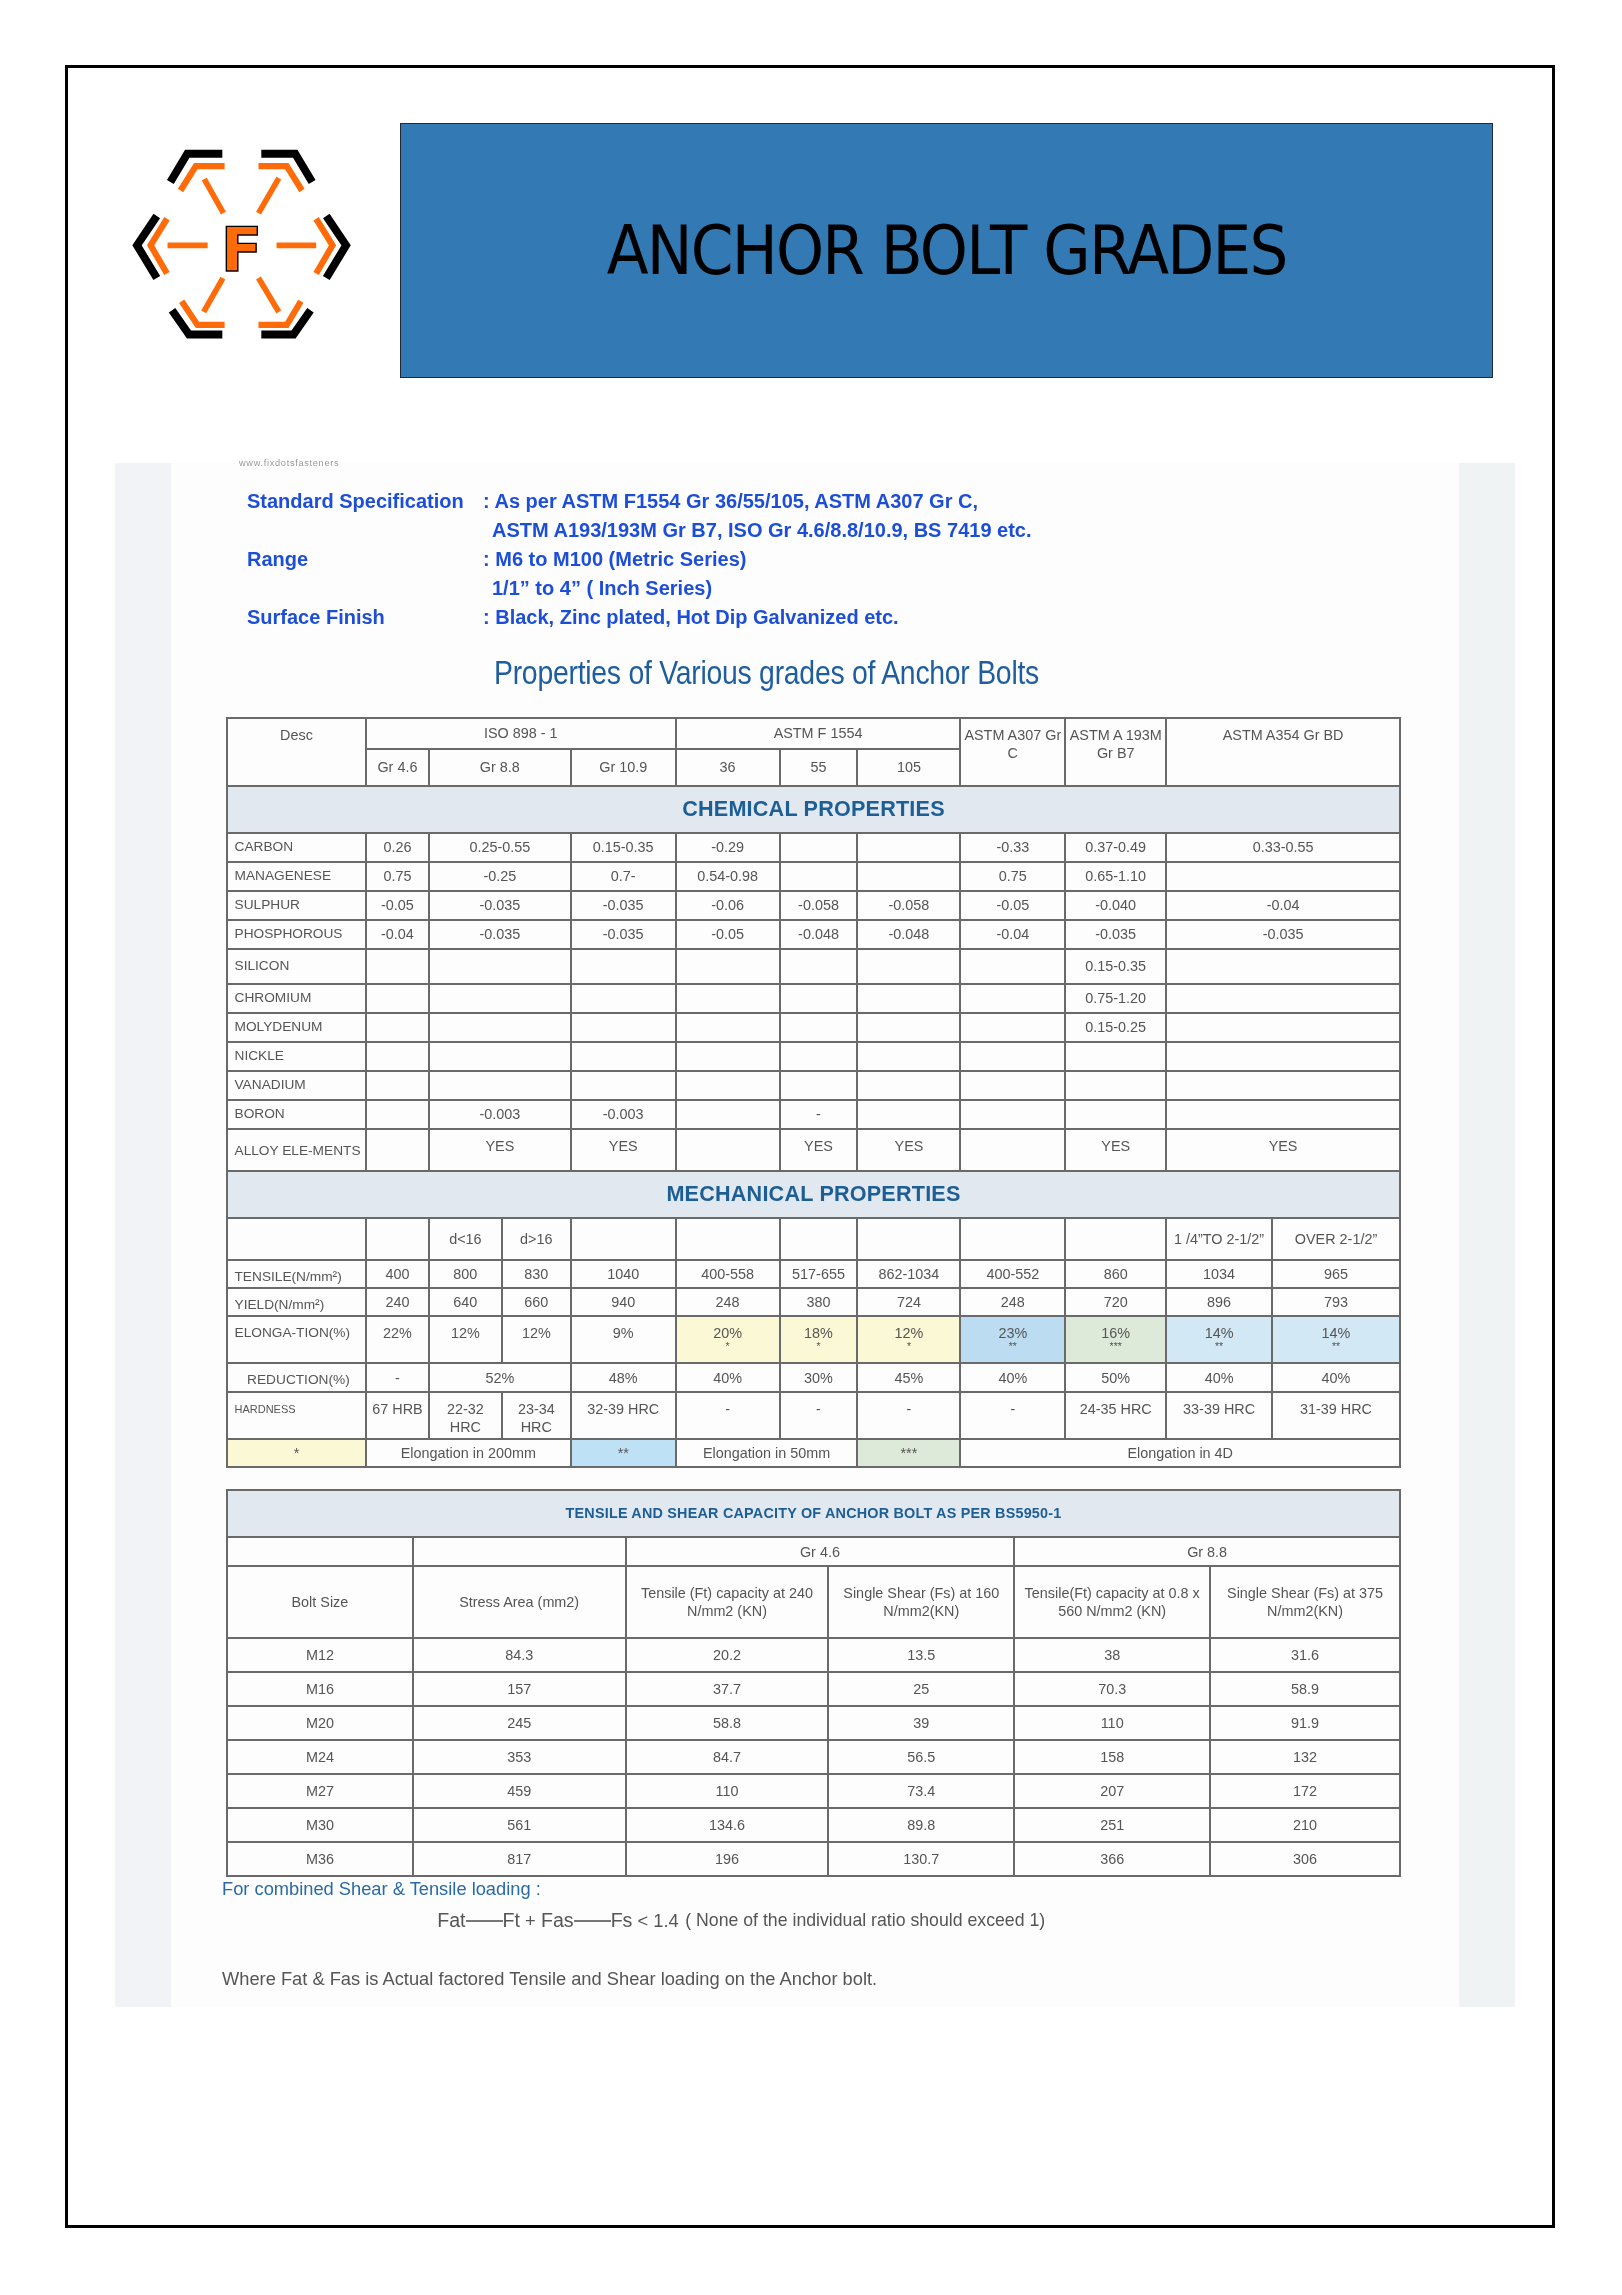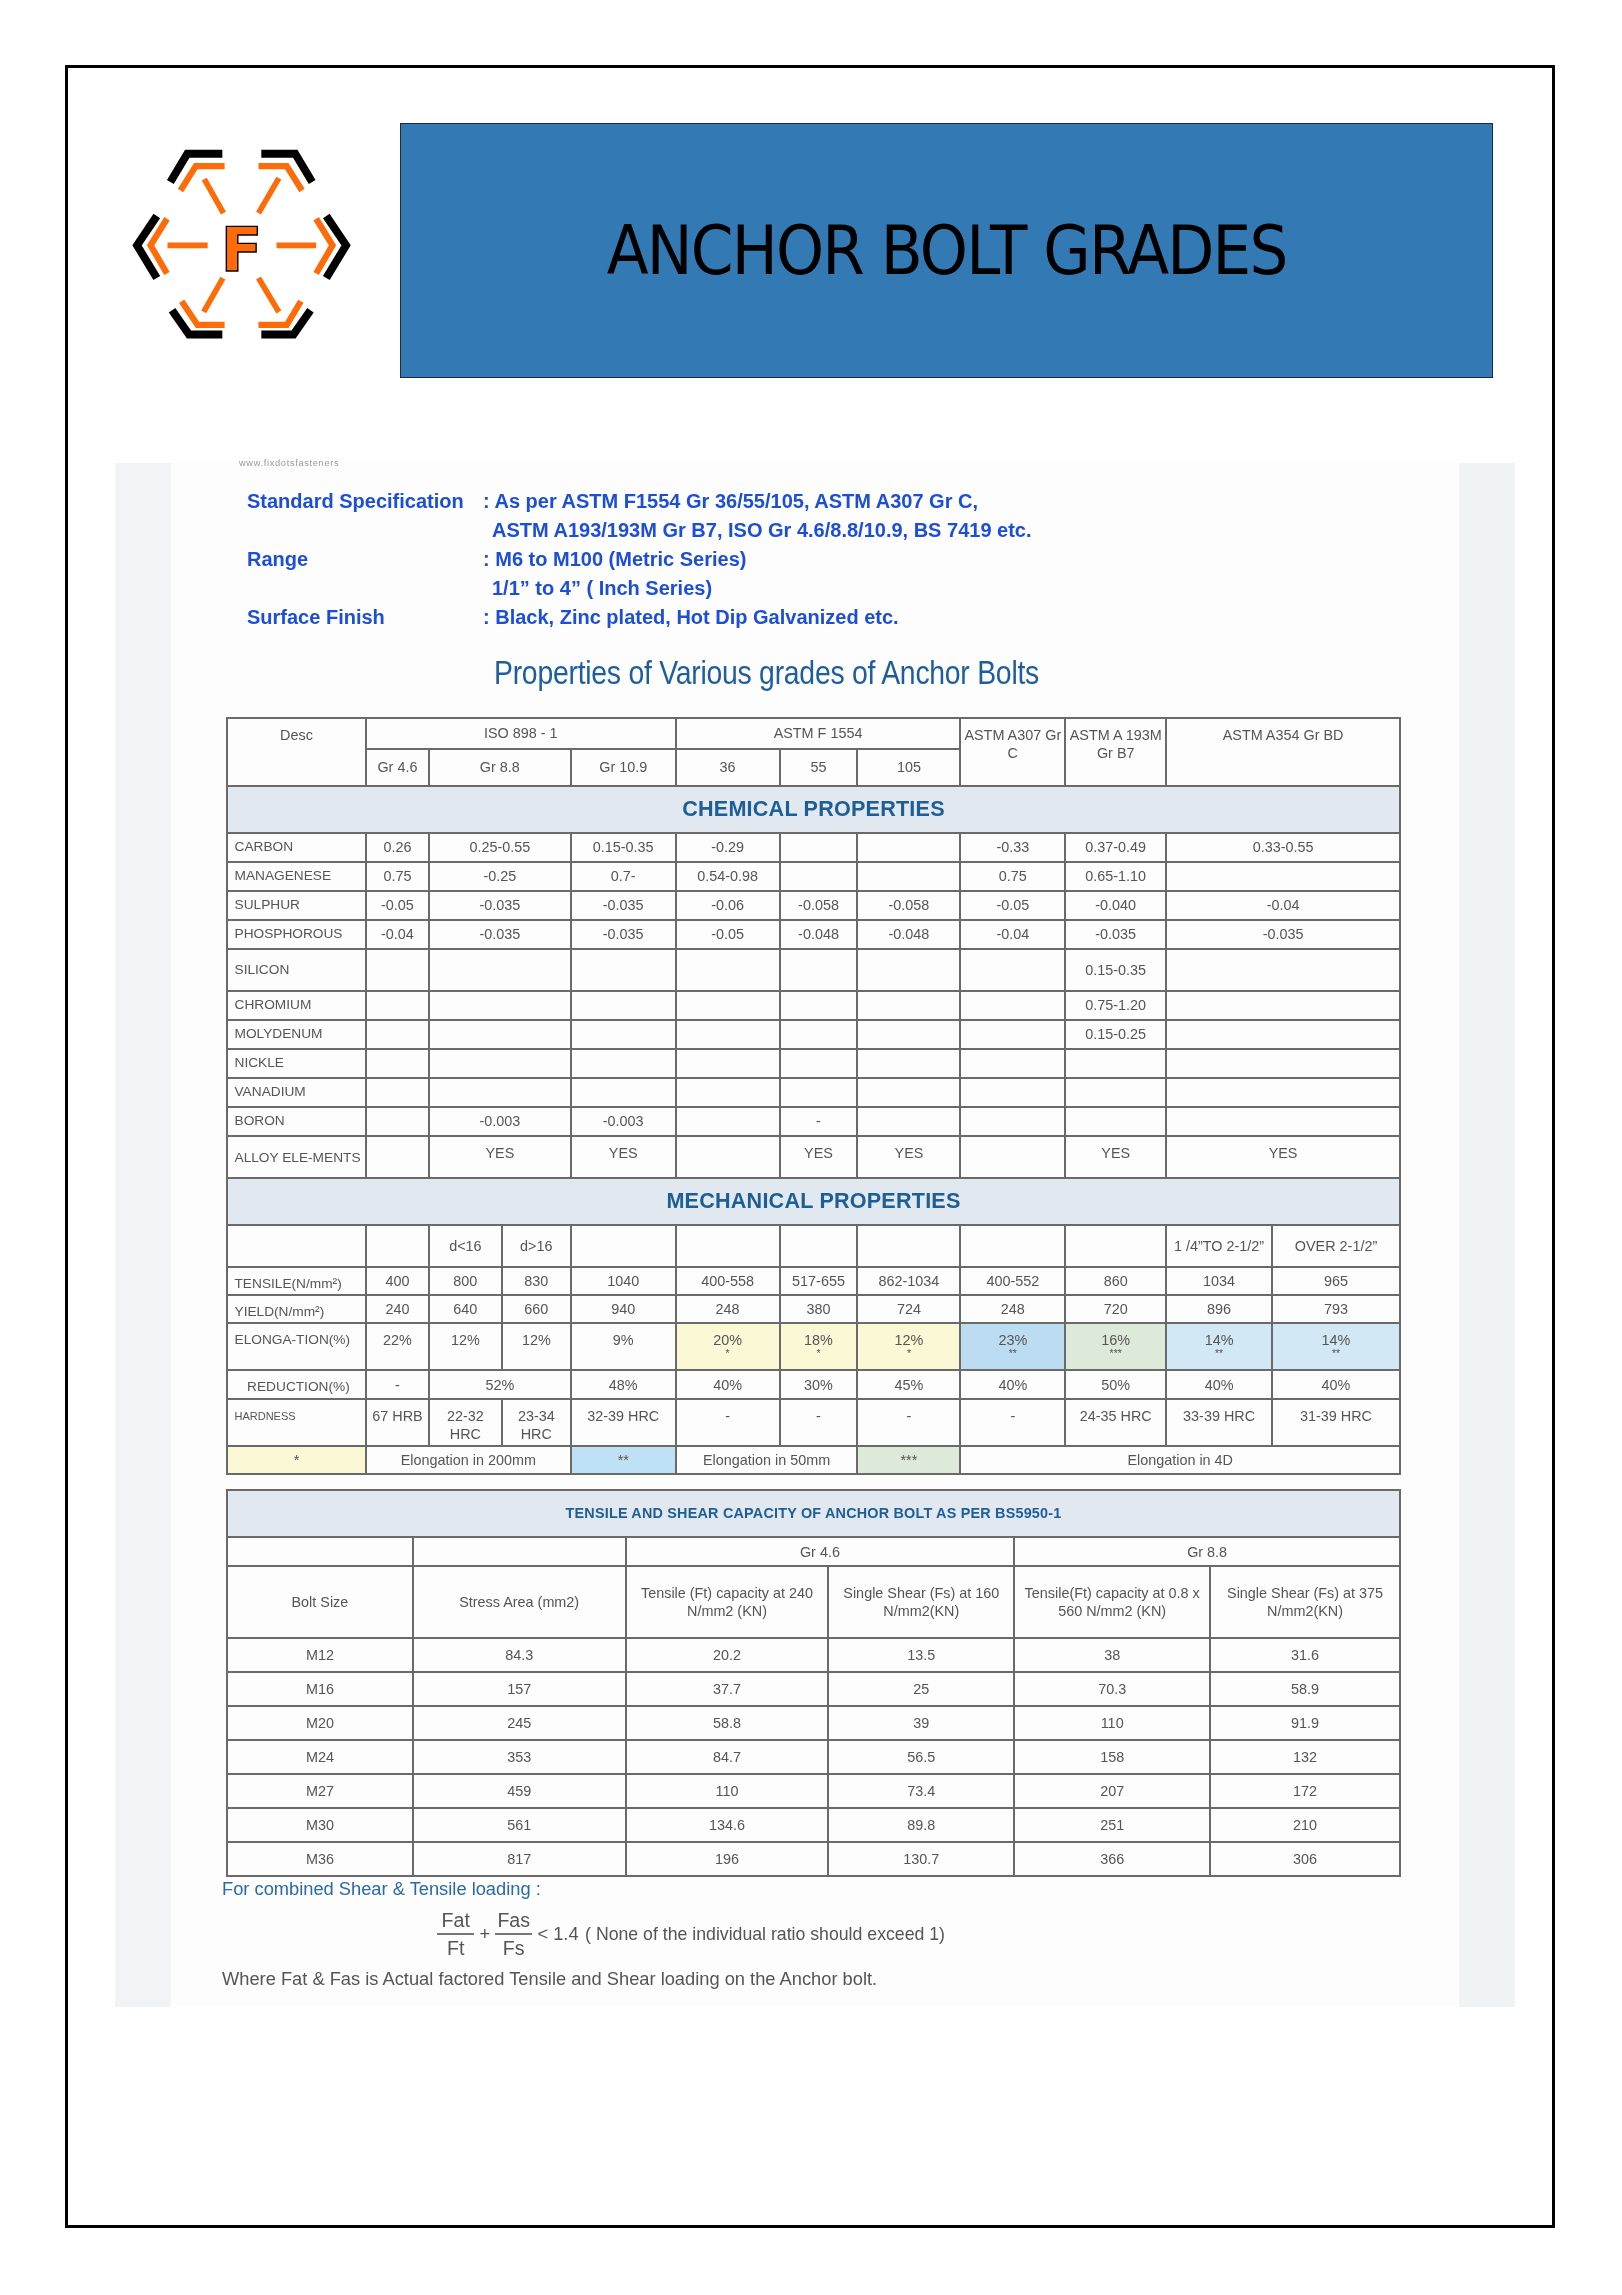--- a/index.html
+++ b/index.html
@@ -39,21 +39,21 @@
   .b { background: #bfe1f5; }
   .bl { background: #d2e8f5; }
   .g { background: #dde9d9; }
   .bb { background: #bcdcf2; }
 
   .tbl2 { position: absolute; left: 226px; top: 1489px; width: 1175px; }
   .tbl2 td { font-size: 14.4px; }
 
   .combined { position: absolute; left: 222px; top: 1878px; font-size: 18.3px; color: #2a6aa6; }
   .formula { position: absolute; left: 432px; top: 1909px; display: flex; align-items: center; font-size: 18.3px; color: #555; }
-  .frac { display: inline-flex; flex-direction: column; align-items: center; margin: 0 5.2px; font-size: 19.6px; }
+  .frac { display: inline-flex; flex-direction: row; align-items: center; margin: 0 5.2px; font-size: 19.6px; }
   .frac .bar { width: 37px; height: 2px; background: #777; margin: 1.3px 0; }
   .formula .note { font-size: 17.7px; margin-left: 6.5px; }
   .where { position: absolute; left: 222px; top: 1968px; font-size: 18.3px; color: #555; }
 </style>
 </head>
 <body>
 
 <div class="frame"></div>
 
 <svg class="logo" viewBox="0 0 450 400">
@@ -191,21 +191,21 @@
         <td>-0.04</td>
         <td colspan="2">-0.035</td>
         <td>-0.035</td>
         <td>-0.05</td>
         <td>-0.048</td>
         <td>-0.048</td>
         <td>-0.04</td>
         <td>-0.035</td>
         <td colspan="2">-0.035</td>
       </tr>
-      <tr style="height: 42px; padding-left: 40px;">
+      <tr style="height: 35px; padding-left: 40px;">
         <td class="left" style="font-size: 13.7px;">SILICON</td>
         <td></td>
         <td colspan="2"></td>
         <td></td>
         <td></td>
         <td></td>
         <td></td>
         <td></td>
         <td>0.15-0.35</td>
         <td colspan="2"></td>

